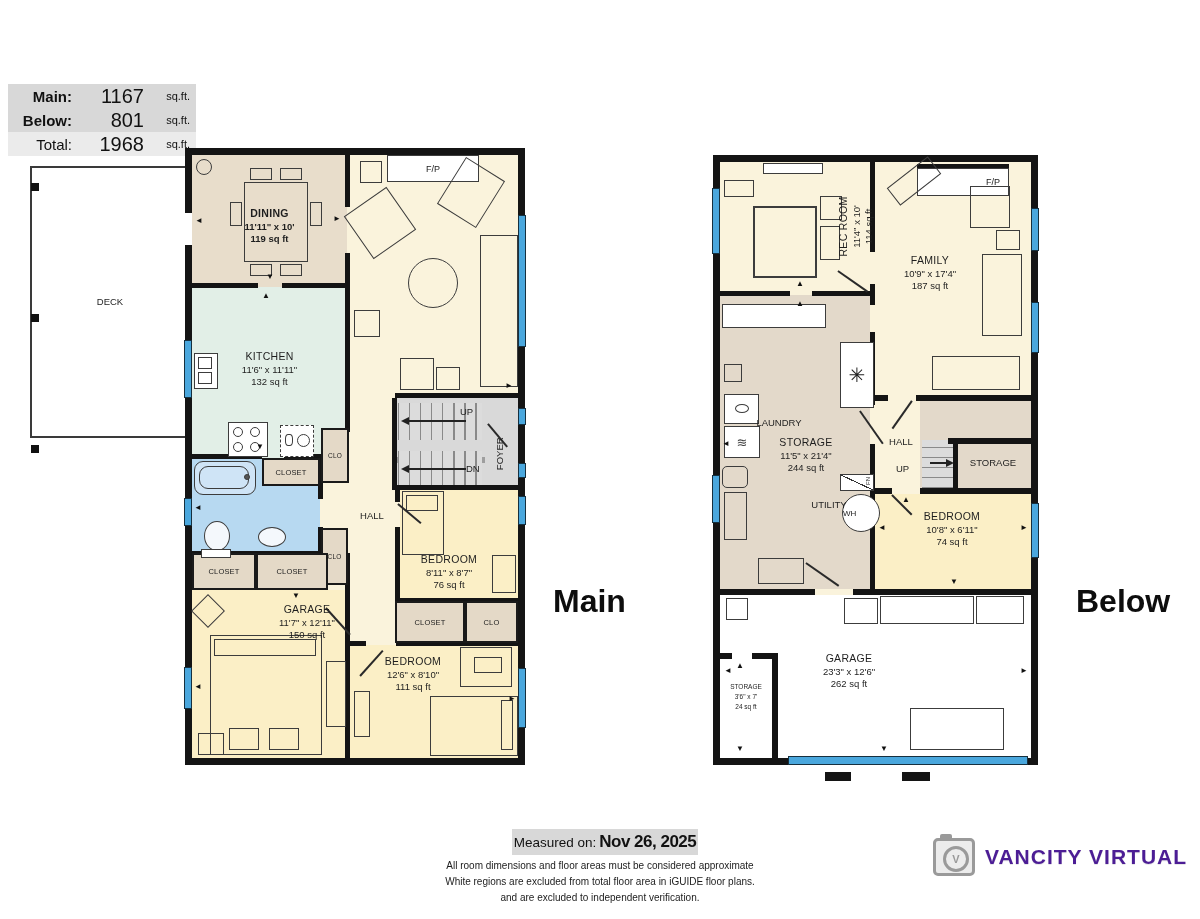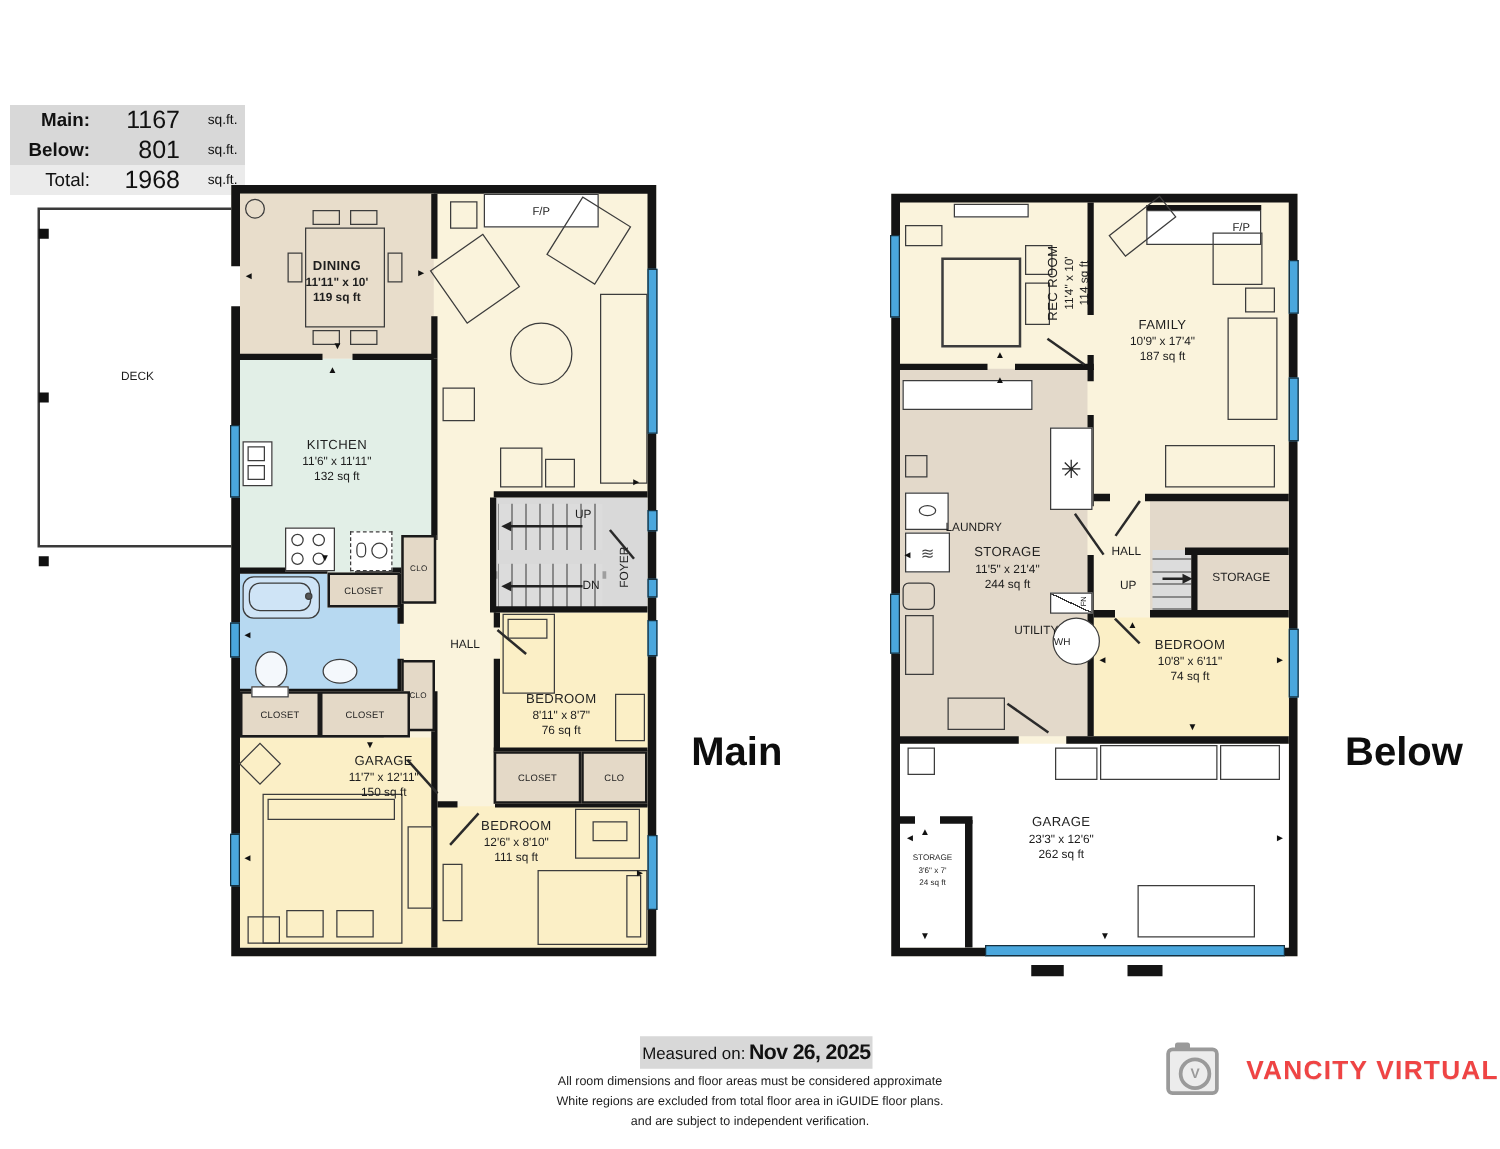--- a/index.html
+++ b/index.html
@@ -33,21 +33,21 @@
   .arow .au{width:42px;text-align:right;font-size:11px;color:#111;padding-left:4px;}
   
   #measured{position:absolute;left:512px;top:829px;width:186px;height:26px;background:#d8d8d8;display:flex;align-items:center;justify-content:center;}
   #measured .ml{font-size:13.5px;color:#111;}
   #measured .md{font-size:17px;font-weight:bold;color:#111;margin-left:3px;letter-spacing:-0.5px;}
   #disclaimer{position:absolute;left:330px;top:858px;width:540px;text-align:center;font-size:10px;color:#1c1c1c;line-height:1.6;}
   #brand{position:absolute;left:933px;top:838px;display:flex;align-items:center;}
   #brand .cam{width:42px;height:38px;border:3px solid #9a9a9a;border-radius:5px;background:#ececec;position:relative;box-sizing:border-box;}
   #brand .cam .lens{position:absolute;left:7px;top:5px;width:20px;height:20px;border:3px solid #9a9a9a;border-radius:50%;color:#9a9a9a;font-size:11px;font-weight:bold;text-align:center;line-height:20px;box-sizing:content-box;}
   #brand .cam .notch{position:absolute;left:4px;top:-7px;width:12px;height:6px;background:#9a9a9a;border-radius:2px;}
-  #brand .btxt{margin-left:22px;font-size:21px;font-weight:bold;color:#ef4444;letter-spacing:1px;text-shadow:0 1px 0 #e8e8e8;}
+  #brand .btxt{margin-left:10px;font-size:21px;font-weight:bold;color:#4c1d95;letter-spacing:1px;text-shadow:0 1px 0 #e8e8e8;}
 </style>
 </head>
 <body>
 
 <div id="page">
 
   <div class="abs" style="left:8px;top:68px;">
     <div class="arow" style="background:#d8d8d8;">
       <span class="al" style="font-weight:bold;">Main:</span>
       <span class="av">1167</span>
@@ -381,21 +381,21 @@
 
   <div class="floor-big-label" style="left:1076px;top:583px;">Below</div>
 
   <div id="measured">
     <span class="ml">Measured on:</span>
     <span class="md">Nov 26, 2025</span>
   </div>
   <div id="disclaimer">
     <div>All room dimensions and floor areas must be considered approximate</div>
     <div>White regions are excluded from total floor area in iGUIDE floor plans.</div>
-    <div>and are subject to independent verification.</div>
+    <div>and are excluded to independent verification.</div>
   </div>
   <div id="brand">
     <div class="cam">
       <div class="notch"></div>
       <div class="lens">V</div>
     </div>
     <div class="btxt">VANCITY VIRTUAL</div>
   </div>
 
 </div>

